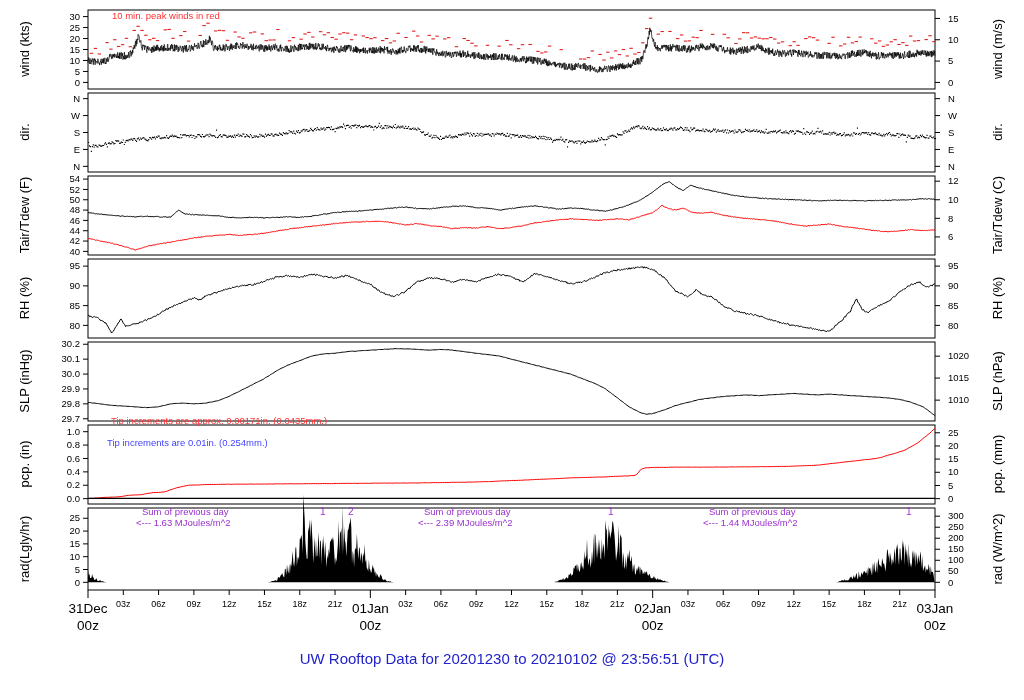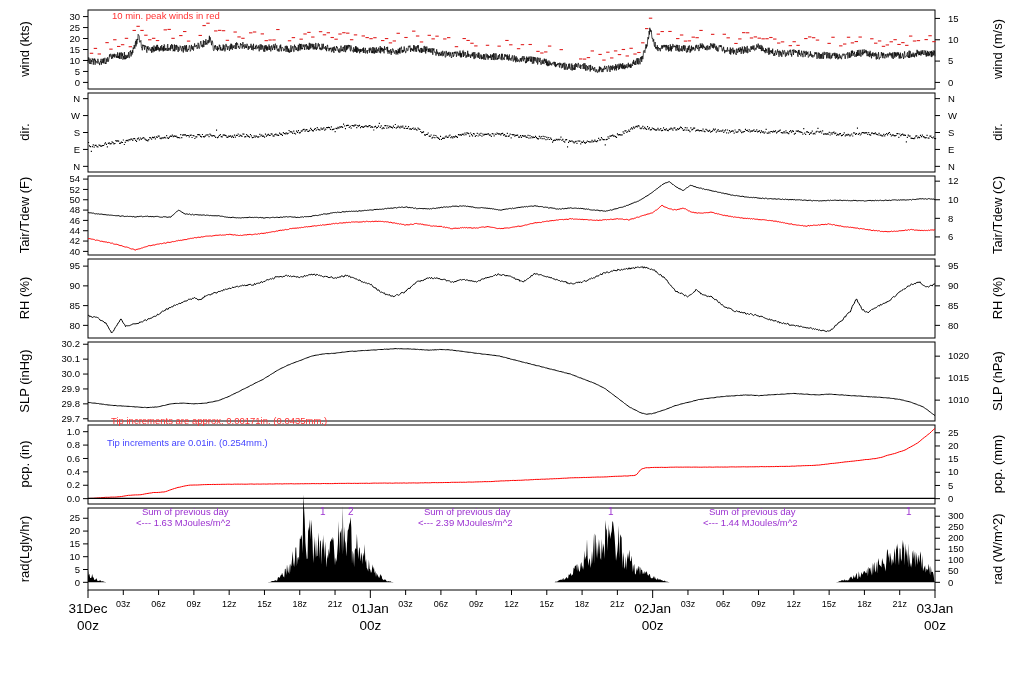--- a/index.html
+++ b/index.html
@@ -440,13 +440,14 @@
   <div class="radnote" style="left: 703px; top: 506px; color: rgb(155, 48, 208);">
     <div class="l1">Sum of previous day</div>
     <div class="l2">&lt;--- 1.44 MJoules/m^2</div>
   </div>
 
   <div class="radmark" style="left: 320px; top: 506px; color: rgb(155, 48, 208);">1</div>
   <div class="radmark" style="left: 348px; top: 506px; color: rgb(155, 48, 208);">2</div>
   <div class="radmark" style="left: 608px; top: 506px; color: rgb(155, 48, 208);">1</div>
   <div class="radmark" style="left: 906px; top: 506px; color: rgb(155, 48, 208);">1</div>
 
+  <div class="title" style="color: rgb(34, 34, 204);">UW Rooftop Data for 20201230  to  20210102 @ 23:56:51  (UTC)</div>
 </div>
 
 </body></html>

